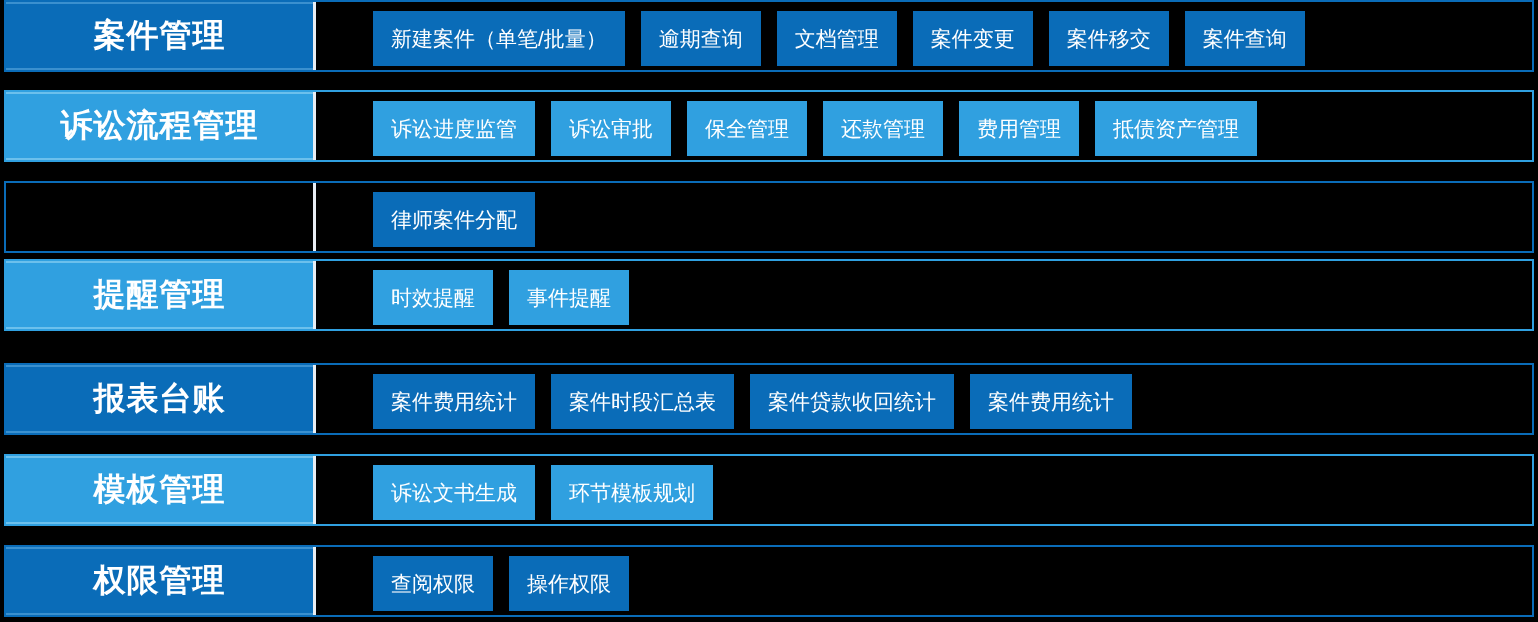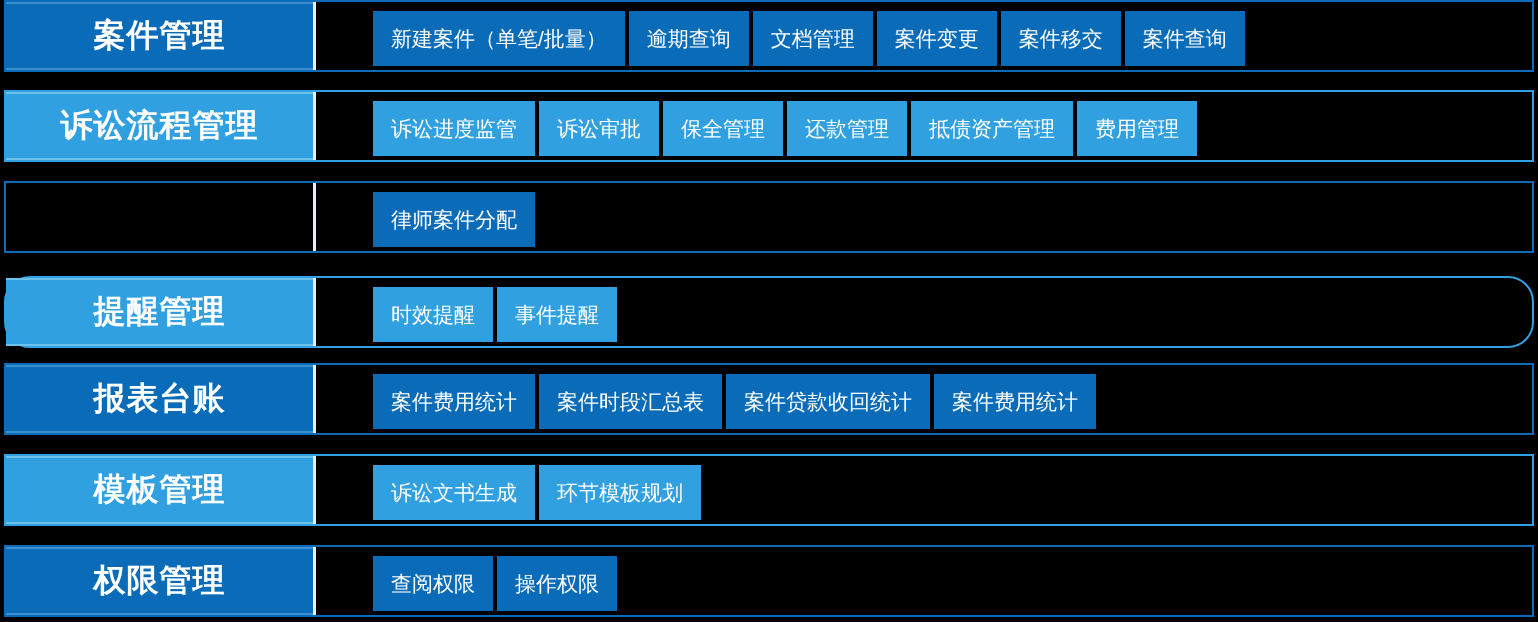--- a/index.html
+++ b/index.html
@@ -64,21 +64,21 @@
 
   
   .btn-strip {
     position: absolute;
     left: 319px;
     top: 0px;
     right: 0px;
     height: 73px;
     display: flex;
     align-items: center;
-    gap: 4px;
+    gap: 16px;
     padding-left: 48px;
   }
 
   .module-btn {
     background: var(--accent);
     color: #ffffff;
     font-size: 21px;
     line-height: 1;
     height: 55px;
     display: flex;
@@ -109,31 +109,31 @@
       </div>
     </div>
     <div class="module-row" style="--accent: #30a0e0; --accent-light: #6cc0ec; top: 90px;">
       <div class="category-block">诉讼流程管理</div>
       <div class="category-sep"></div>
       <div class="btn-strip">
         <div class="module-btn">诉讼进度监管</div>
         <div class="module-btn">诉讼审批</div>
         <div class="module-btn">保全管理</div>
         <div class="module-btn">还款管理</div>
+        <div class="module-btn">费用管理</div>
         <div class="module-btn">抵债资产管理</div>
-        <div class="module-btn">费用管理</div>
       </div>
     </div>
     <div class="module-row" style="--accent: #0a6cb8; --accent-light: #3a90cf; top: 181px;">
       <div class="category-sep"></div>
       <div class="btn-strip">
         <div class="module-btn">律师案件分配</div>
       </div>
     </div>
-    <div class="module-row" style="--accent: #30a0e0; --accent-light: #6cc0ec; top: 276px; border-radius: 26px;">
+    <div class="module-row" style="--accent: #30a0e0; --accent-light: #6cc0ec; top: 259px;">
       <div class="category-block">提醒管理</div>
       <div class="category-sep"></div>
       <div class="btn-strip">
         <div class="module-btn">时效提醒</div>
         <div class="module-btn">事件提醒</div>
       </div>
     </div>
     <div class="module-row" style="--accent: #0a6cb8; --accent-light: #3a90cf; top: 363px;">
       <div class="category-block">报表台账</div>
       <div class="category-sep"></div>

